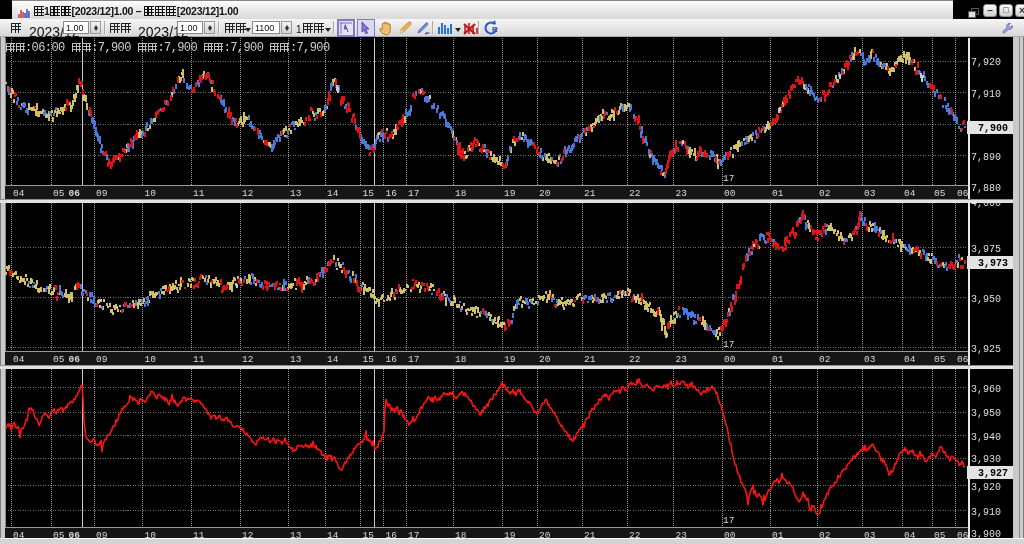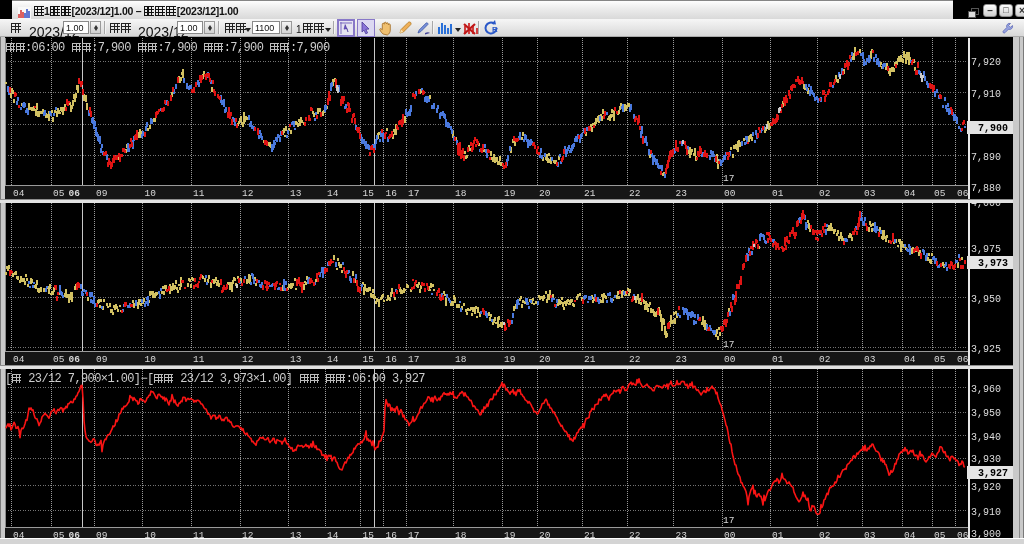--- a/index.html
+++ b/index.html
@@ -250,14 +250,13 @@
 <path d="M237 284.2v4.1M504 322.1v2.8M635 296.1v3.4M754 243.9v3.3" stroke="#cccccc" stroke-width="1.3" fill="none"></path>
 <polyline points="6,428.2 7,425.8 8,423.8 9,426.4 10,423.9 11,429.9 12,428.0 13,425.1 14,422.2 15,424.1 16,428.2 17,428.3 18,426.5 19,429.9 20,437.7 21,430.4 22,428.1 23,428.6 24,426.8 25,423.8 26,419.8 27,420.4 28,414.4 29,408.0 30,409.3 31,407.9 32,410.3 33,409.9 34,414.5 35,417.7 36,418.8 37,418.9 38,421.9 39,425.6 40,423.0 41,421.5 42,417.0 43,415.8 44,414.8 45,413.3 46,414.6 47,415.3 48,416.7 49,418.2 50,415.4 51,412.1 52,411.0 53,410.6 54,408.8 55,412.1 56,413.7 57,410.9 58,409.4 59,410.6 60,408.5 61,407.6 62,408.2 63,412.1 64,408.5 65,408.6 66,406.4 67,407.7 68,403.8 69,403.6 70,402.5 71,401.4 72,402.6 73,402.5 74,399.0 75,399.2 76,396.2 77,395.8 78,392.7 79,391.5 80,388.4 81,385.5 82,385.3 83,398.5 84,420.5 85,430.3 86,436.6 87,438.6 88,439.5 89,441.0 90,441.5 91,442.3 92,441.3 93,439.1 94,438.9 95,440.4 96,445.0 97,445.5 98,444.2 99,445.2 100,442.6 101,440.4 102,451.7 103,444.9 104,441.6 105,439.3 106,439.6 107,436.2 108,434.8 109,434.6 110,433.6 111,431.1 112,429.2 113,425.9 114,426.6 115,425.3 116,419.7 117,421.6 118,419.4 119,414.1 120,413.7 121,412.3 122,408.3 123,409.1 124,406.3 125,406.8 126,405.7 127,404.7 128,402.9 129,401.7 130,395.5 131,397.4 132,397.4 133,400.5 134,397.6 135,399.3 136,400.8 137,400.7 138,404.2 139,403.2 140,398.8 141,398.6 142,400.5 143,400.1 144,401.0 145,402.4 146,400.9 147,397.9 148,397.3 149,395.4 150,395.3 151,391.1 152,391.7 153,391.9 154,393.5 155,395.5 156,397.7 157,398.7 158,394.8 159,394.2 160,395.1 161,396.9 162,396.5 163,399.0 164,397.0 165,400.9 166,398.1 167,399.7 168,402.8 169,405.0 170,400.8 171,401.0 172,394.5 173,398.1 174,402.6 175,400.1 176,403.8 177,405.2 178,406.1 179,403.0 180,403.2 181,401.0 182,401.7 183,397.3 184,397.3 185,397.5 186,401.2 187,399.3 188,398.3 189,399.4 190,399.2 191,398.5 192,399.5 193,399.8 194,402.1 195,400.5 196,401.8 197,400.3 198,400.3 199,400.9 200,401.8 201,403.9 202,404.0 203,405.5 204,407.7 205,408.8 206,409.0 207,411.4 208,414.3 209,413.8 210,415.4 211,419.0 212,416.6 213,415.2 214,415.6 215,415.3 216,419.3 217,417.6 218,418.0 219,415.2 220,415.7 221,418.9 222,420.6 223,419.3 224,420.7 225,418.4 226,417.3 227,417.6 228,420.9 229,420.2 230,422.2 231,421.9 232,424.8 233,426.5 234,427.2 235,426.6 236,425.9 237,426.0 238,425.8 239,426.5 240,428.1 241,427.5 242,430.3 243,428.6 244,432.2 245,433.7 246,434.3 247,433.1 248,435.8 249,436.4 250,437.9 251,438.4 252,441.8 253,441.4 254,443.1 255,443.9 256,445.2 257,441.0 258,440.5 259,439.4 260,437.4 261,437.8 262,438.3 263,437.1 264,439.0 265,439.8 266,439.6 267,438.6 268,437.5 269,440.8 270,442.6 271,441.1 272,440.6 273,438.4 274,438.3 275,442.2 276,443.5 277,439.6 278,440.1 279,440.6 280,441.2 281,441.2 282,444.1 283,441.5 284,440.9 285,438.0 286,441.8 287,443.8 288,443.9 289,446.5 290,447.2 291,448.7 292,447.5 293,451.2 294,451.0 295,449.5 296,450.4 297,446.8 298,445.1 299,445.7 300,446.1 301,445.8 302,445.6 303,447.3 304,446.5 305,445.8 306,444.3 307,446.4 308,445.5 309,447.9 310,446.2 311,443.9 312,447.2 313,441.2 314,445.9 315,447.7 316,445.7 317,449.5 318,449.4 319,449.3 320,450.3 321,451.2 322,455.2 323,455.2 324,454.8 325,458.1 326,454.8 327,460.4 328,455.8 329,455.3 330,456.5 331,455.3 332,460.9 333,458.7 334,457.0 335,457.5 336,461.5 337,462.3 338,465.5 339,468.0 340,469.2 341,469.6 342,469.9 343,467.3 344,464.5 345,462.1 346,462.9 347,460.3 348,457.2 349,458.3 350,454.5 351,455.0 352,453.4 353,452.6 354,448.2 355,448.9 356,446.3 357,445.2 358,443.7 359,444.0 360,443.9 361,441.6 362,442.7 363,440.4 364,439.7 365,436.3 366,430.9 367,440.1 368,438.9 369,441.3 370,440.2 371,441.8 372,445.5 373,440.8 374,445.9 375,449.7 376,447.9 377,447.0 378,447.2 379,441.1 380,441.2 381,440.8 382,436.1 383,434.3 384,430.9 385,407.6 386,399.6 387,402.9 388,406.5 389,403.9 390,405.1 391,410.9 392,407.8 393,410.4 394,408.8 395,411.9 396,408.1 397,406.5 398,410.2 399,414.6 400,411.2 401,409.6 402,412.3 403,416.9 404,415.1 405,419.6 406,419.6 407,420.3 408,422.1 409,425.6 410,423.2 411,422.6 412,421.2 413,416.6 414,421.5 415,420.4 416,418.9 417,416.3 418,414.3 419,413.0 420,409.1 421,406.7 422,408.1 423,405.7 424,403.3 425,403.0 426,401.7 427,399.9 428,396.7 429,397.0 430,398.6 431,401.3 432,397.5 433,402.0 434,397.9 435,396.2 436,398.9 437,400.7 438,399.7 439,398.0 440,400.1 441,396.4 442,396.5 443,393.9 444,392.7 445,394.2 446,393.8 447,395.1 448,393.5 449,395.1 450,392.2 451,394.1 452,394.1 453,391.6 454,398.0 455,397.0 456,398.0 457,398.2 458,395.9 459,395.4 460,393.0 461,393.1 462,391.5 463,392.7 464,395.9 465,392.7 466,395.6 467,396.8 468,397.0 469,399.4 470,400.5 471,400.2 472,403.0 473,406.5 474,405.9 475,406.9 476,409.3 477,409.5 478,410.2 479,413.0 480,414.9 481,414.5 482,410.0 483,411.9 484,406.8 485,408.5 486,406.8 487,404.1 488,406.4 489,401.7 490,399.7 491,398.8 492,399.7 493,398.2 494,394.0 495,394.7 496,394.7 497,390.4 498,391.2 499,388.7 500,386.9 501,385.5 502,382.4 503,387.0 504,384.0 505,385.9 506,390.1 507,388.8 508,391.2 509,392.2 510,394.2 511,391.6 512,392.0 513,389.3 514,393.9 515,392.0 516,395.4 517,391.6 518,389.6 519,391.5 520,389.4 521,394.4 522,394.4 523,396.3 524,397.1 525,399.6 526,400.4 527,401.1 528,403.1 529,401.5 530,403.0 531,404.6 532,406.8 533,408.5 534,411.7 535,411.5 536,411.9 537,414.0 538,413.8 539,411.4 540,409.4 541,407.6 542,404.0 543,403.4 544,403.2 545,400.4 546,399.2 547,400.9 548,405.0 549,404.4 550,408.0 551,408.0 552,409.7 553,412.7 554,411.9 555,414.2 556,416.1 557,417.6 558,420.3 559,422.6 560,423.9 561,426.2 562,425.4 563,428.3 564,429.9 565,431.6 566,431.3 567,433.0 568,436.6 569,434.7 570,439.7 571,438.8 572,440.3 573,441.3 574,437.2 575,438.9 576,435.6 577,432.8 578,432.4 579,429.6 580,428.8 581,427.1 582,428.0 583,423.5 584,427.7 585,422.2 586,418.6 587,418.4 588,418.0 589,417.5 590,411.7 591,411.2 592,408.4 593,409.3 594,409.6 595,404.8 596,404.6 597,404.1 598,404.0 599,399.0 600,399.7 601,400.4 602,396.9 603,396.6 604,394.6 605,396.4 606,394.1 607,395.8 608,397.7 609,400.1 610,395.8 611,394.8 612,393.8 613,393.2 614,390.3 615,391.0 616,391.9 617,390.3 618,390.9 619,389.4 620,393.2 621,390.6 622,387.0 623,386.5 624,387.9 625,390.4 626,390.4 627,390.1 628,386.8 629,384.4 630,383.4 631,382.2 632,384.7 633,383.2 634,384.1 635,384.9 636,385.1 637,379.6 638,382.9 639,378.8 640,382.6 641,384.1 642,386.1 643,387.2 644,386.7 645,385.7 646,385.3 647,384.1 648,386.0 649,386.6 650,387.9 651,388.0 652,389.5 653,390.8 654,390.8 655,387.6 656,386.2 657,385.5 658,386.1 659,386.0 660,386.9 661,386.9 662,388.1 663,387.0 664,385.0 665,385.7 666,386.4 667,384.1 668,389.0 669,384.1 670,383.9 671,381.1 672,385.0 673,386.1 674,385.8 675,385.7 676,384.5 677,380.6 678,384.6 679,383.6 680,384.5 681,382.2 682,381.3 683,381.6 684,381.5 685,384.6 686,385.5 687,384.2 688,388.4 689,386.3 690,383.7 691,385.8 692,382.1 693,387.9 694,386.5 695,386.3 696,389.2 697,390.5 698,389.7 699,391.7 700,393.0 701,395.0 702,393.3 703,391.9 704,390.5 705,392.0 706,392.5 707,387.5 708,390.8 709,390.7 710,388.6 711,388.0 712,386.0 713,388.4 714,388.4 715,389.9 716,393.7 717,392.3 718,398.1 719,400.9 720,403.8 721,405.2 722,409.8 723,412.7 724,416.7 725,420.4 726,425.2 727,427.0 728,432.2 729,438.8 730,443.4 731,444.2 732,451.7 733,456.3 734,460.4 735,464.8 736,465.1 737,470.2 738,474.0 739,475.3 740,477.1 741,482.7 742,482.8 743,485.7 744,487.1 745,489.1 746,491.5 747,496.5 748,504.8 749,496.6 750,493.1 751,489.7 752,488.3 753,485.3 754,493.9 755,490.4 756,495.7 757,496.9 758,494.2 759,493.7 760,496.3 761,496.4 762,499.7 763,505.0 764,495.2 765,500.6 766,497.0 767,494.2 768,491.3 769,489.6 770,490.4 771,488.1 772,485.5 773,483.1 774,481.9 775,480.9 776,481.3 777,478.6 778,479.7 779,483.2 780,481.2 781,478.8 782,473.3 783,478.0 784,478.9 785,479.3 786,481.0 787,483.6 788,483.2 789,481.9 790,483.8 791,485.6 792,486.6 793,487.2 794,492.2 795,494.3 796,496.9 797,498.5 798,500.3 799,501.8 800,500.8 801,498.5 802,496.5 803,492.0 804,496.5 805,495.2 806,499.1 807,500.1 808,498.1 809,505.8 810,510.4 811,510.9 812,505.6 813,506.4 814,506.1 815,509.1 816,512.7 817,514.1 818,514.2 819,513.9 820,513.0 821,504.5 822,507.5 823,505.2 824,499.9 825,499.4 826,496.2 827,493.2 828,494.6 829,490.1 830,487.2 831,487.5 832,486.1 833,486.2 834,484.9 835,482.0 836,482.8 837,480.2 838,475.4 839,477.2 840,477.1 841,473.9 842,471.7 843,469.7 844,469.6 845,468.9 846,469.4 847,465.0 848,464.0 849,463.4 850,461.8 851,460.2 852,460.4 853,456.6 854,455.5 855,457.8 856,456.1 857,453.1 858,454.1 859,452.0 860,451.1 861,449.9 862,450.1 863,446.4 864,450.6 865,445.2 866,450.6 867,450.8 868,448.1 869,449.0 870,446.0 871,446.4 872,444.0 873,444.2 874,447.2 875,449.0 876,451.3 877,451.3 878,452.0 879,453.2 880,456.6 881,460.9 882,458.3 883,462.2 884,460.3 885,464.4 886,464.5 887,468.0 888,470.9 889,475.1 890,474.1 891,470.5 892,472.4 893,471.0 894,467.9 895,463.5 896,463.9 897,459.5 898,459.0 899,454.1 900,453.4 901,451.9 902,452.4 903,449.5 904,451.1 905,447.5 906,450.7 907,449.9 908,454.0 909,453.3 910,451.2 911,450.5 912,452.0 913,450.1 914,454.7 915,455.8 916,455.0 917,455.5 918,459.6 919,455.6 920,451.4 921,456.1 922,454.7 923,455.7 924,459.1 925,460.9 926,461.9 927,460.6 928,459.1 929,456.6 930,457.2 931,455.3 932,453.0 933,454.1 934,455.2 935,456.2 936,457.2 937,454.0 938,452.5 939,451.5 940,446.7 941,446.8 942,447.8 943,451.2 944,452.7 945,451.5 946,455.6 947,456.7 948,456.2 949,459.0 950,460.9 951,456.7 952,456.2 953,456.9 954,458.8 955,458.3 956,460.7 957,460.1 958,461.5 959,465.5 960,464.0 961,464.5 962,461.0 963,462.3 964,466.7 965,467.1" stroke="#f91414" stroke-width="1.6" fill="none" shape-rendering="auto" stroke-linejoin="round"></polyline>
 </svg>
 <div id="lb"></div>
 <div id="rb">
       <i></i>
     </div>
 <div class="sepbar" style="top:199px"></div>
 <div class="sepbar" style="top:365px"></div>
 <div class="infoline" style="left:5px;top:41px"><i class="k"></i><i class="k"></i>:06:00 <i class="k"></i><i class="k"></i>:7,900 <i class="k"></i><i class="k"></i>:7,900 <i class="k"></i><i class="k"></i>:7,900 <i class="k"></i><i class="k"></i>:7,900</div>
-<div class="infoline" style="left:5px;top:372px">[<i class="k"></i> 23/12 7,900×1.00]−[<i class="k"></i><i class="k"></i> 23/12 3,973×1.00] <i class="k"></i><i class="k"></i> <i class="k"></i><i class="k"></i>:06:00 3,927</div>
 <div id="statusbar"></div>
 </div>
 </body></html>

